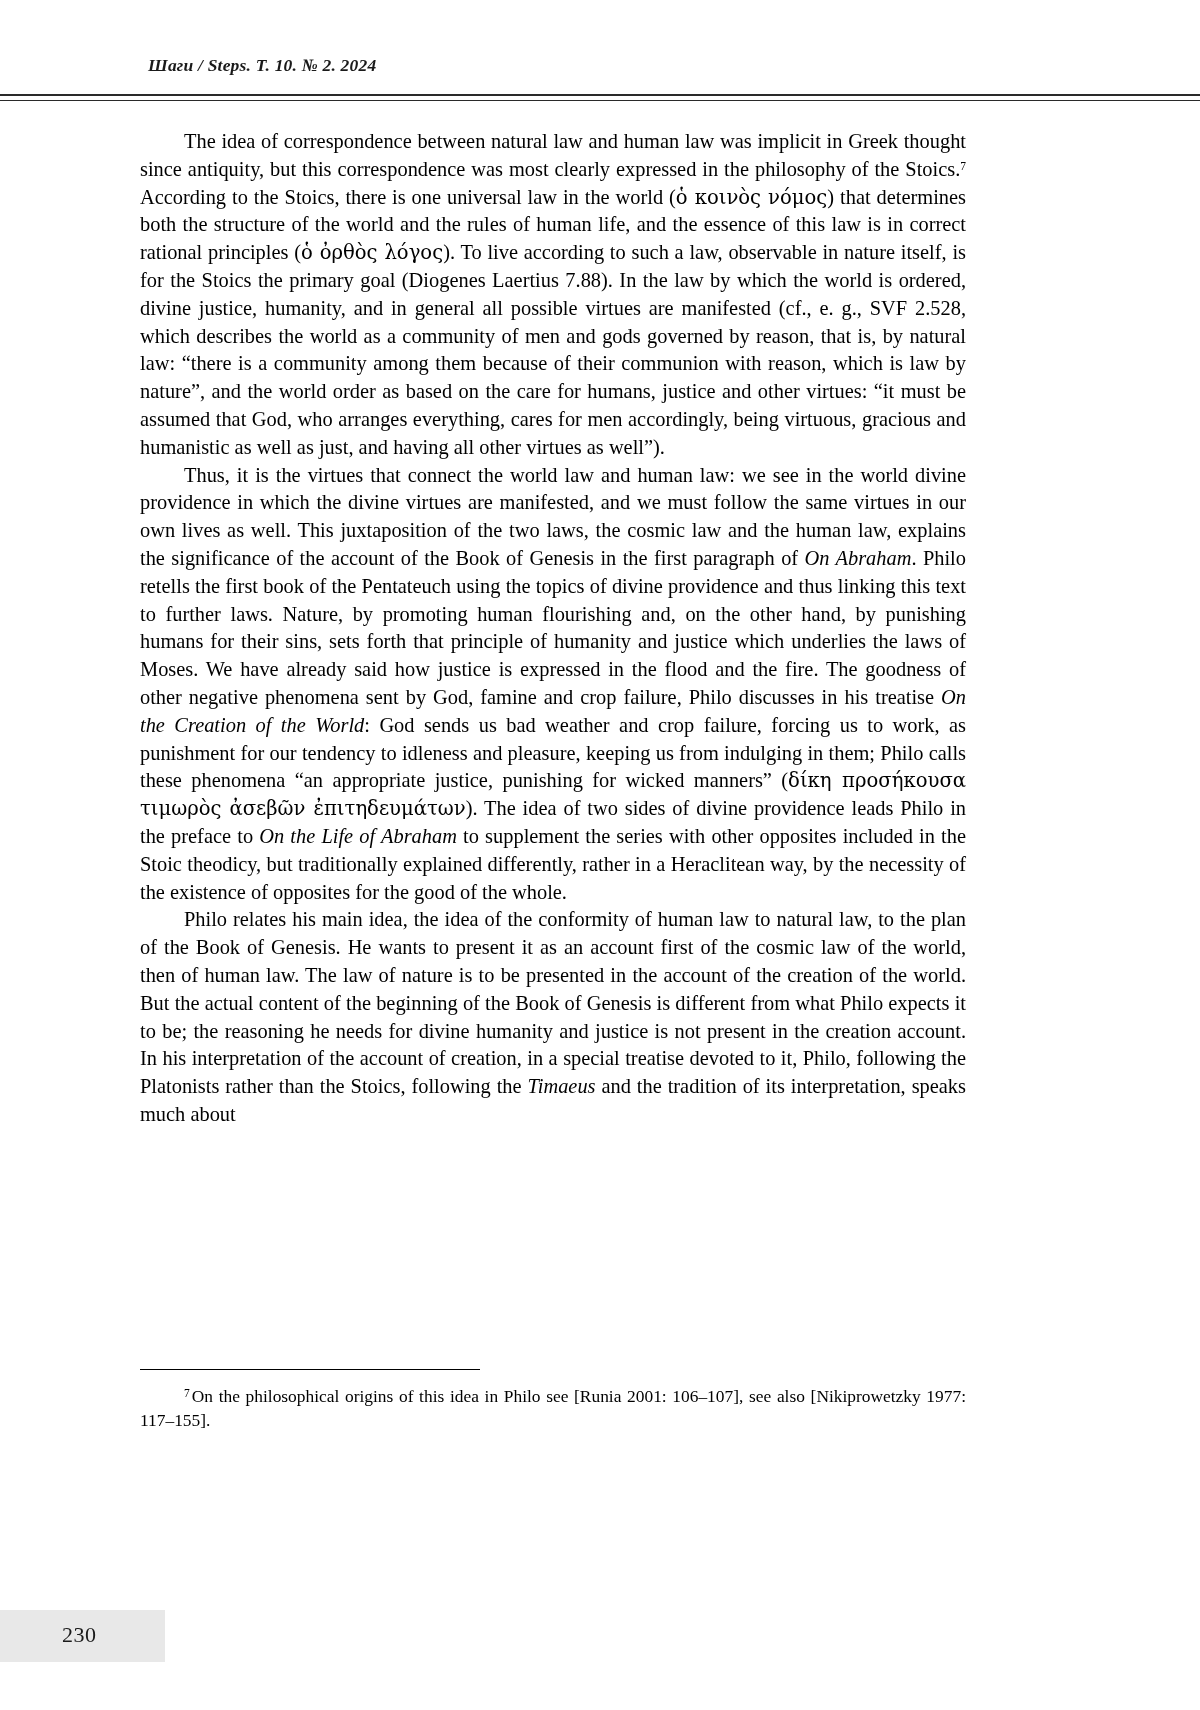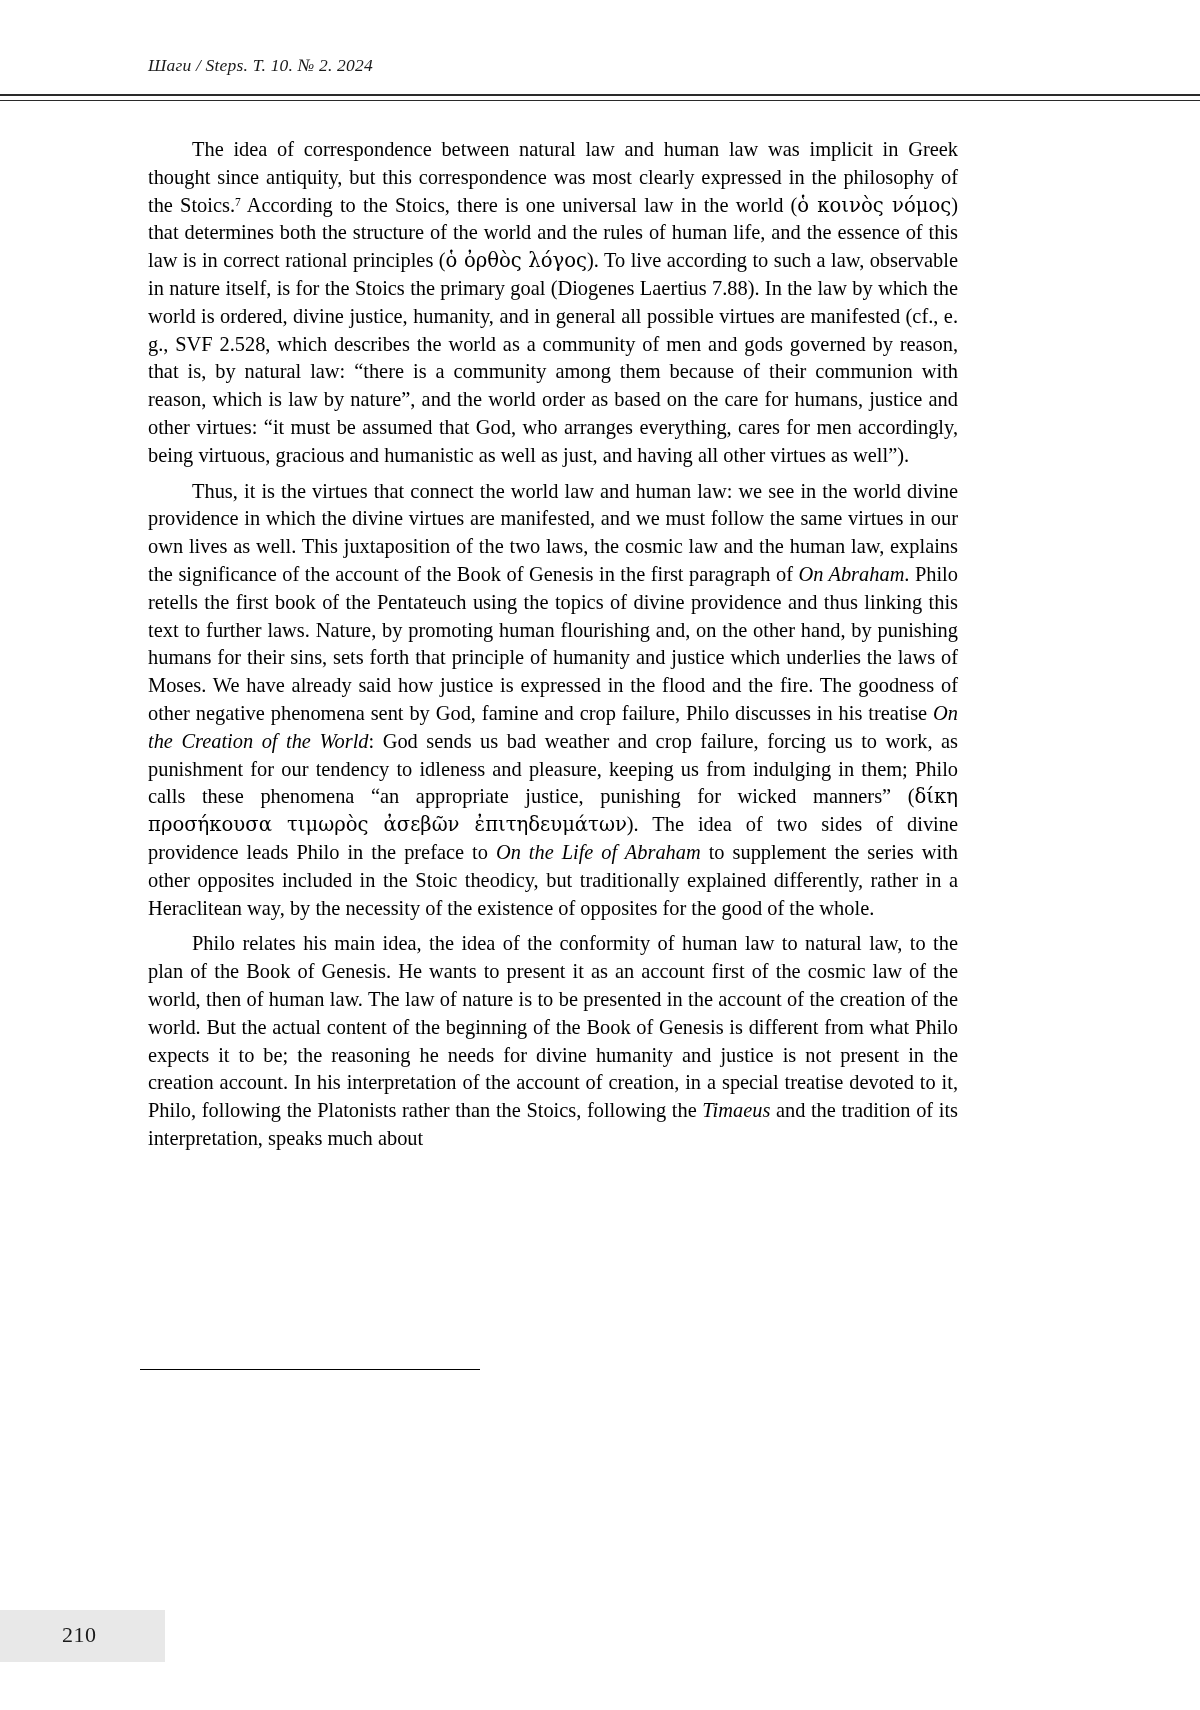--- a/index.html
+++ b/index.html
@@ -19,20 +19,21 @@
   }
   .running-head {
     position: absolute;
     left: 148px;
     top: 55px;
     font-family: "Liberation Serif", serif;
     font-style: italic;
     font-size: 17.5px;
     letter-spacing: 0.2px;
     color: #1a1a1a;
+    font-weight: bold;
   }
   .rule-top {
     position: absolute;
     left: 0;
     right: 0;
     top: 94px;
     height: 0;
     border-top: 2.2px solid #2a2a2a;
   }
   .rule-top2 {
@@ -43,21 +44,21 @@
     height: 0;
     border-top: 1.1px solid #2a2a2a;
   }
   .body-col {
     position: absolute;
     left: 140px;
     top: 128px;
     width: 826px;
   }
   p.para {
-    margin: 8px;
+    margin: 0;
     text-align: justify;
     text-justify: inter-word;
     font-size: 20.4px;
     line-height: 27.8px;
     text-indent: 44px;
     hyphens: auto;
     -webkit-hyphens: auto;
   }
   .footnote-rule {
     position: absolute;
@@ -121,17 +122,18 @@
     <p class="para"><span>The idea of correspondence between natural law and human law was implicit in Greek thought since antiquity, but this correspondence was most clearly expressed in the philosophy of the Stoics.</span><sup class="fn">7</sup><span> According to the Stoics, there is one universal law in the world (</span><span class="gk">ὁ κοινὸς νόμος</span><span>) that determines both the structure of the world and the rules of human life, and the essence of this law is in correct rational principles (</span><span class="gk">ὁ ὀρθὸς λόγος</span><span>). To live according to such a law, observable in nature itself, is for the Stoics the primary goal (Diogenes Laertius 7.88). In the law by which the world is ordered, divine justice, humanity, and in general all possible virtues are manifested (cf., e. g., SVF 2.528, which describes the world as a community of men and gods governed by reason, that is, by natural law: “there is a community among them because of their communion with reason, which is law by nature”, and the world order as based on the care for humans, justice and other virtues: “it must be assumed that God, who arranges everything, cares for men accordingly, being virtuous, gracious and humanistic as well as just, and having all other virtues as well”).</span></p>
 
     <p class="para"><span>Thus, it is the virtues that connect the world law and human law: we see in the world divine providence in which the divine virtues are manifested, and we must follow the same virtues in our own lives as well. This juxtaposition of the two laws, the cosmic law and the human law, explains the significance of the account of the Book of Genesis in the first paragraph of </span><i>On Abraham</i><span>. Philo retells the first book of the Pentateuch using the topics of divine providence and thus linking this text to further laws. Nature, by promoting human flourishing and, on the other hand, by punishing humans for their sins, sets forth that principle of humanity and justice which underlies the laws of Moses. We have already said how justice is expressed in the flood and the fire. The goodness of other negative phenomena sent by God, famine and crop failure, Philo discusses in his treatise </span><i>On the Creation of the World</i><span>: God sends us bad weather and crop failure, forcing us to work, as punishment for our tendency to idleness and pleasure, keeping us from indulging in them; Philo calls these phenomena “an appropriate justice, punishing for wicked manners” (</span><span class="gk">δίκη προσήκουσα τιμωρὸς ἀσεβῶν ἐπιτηδευμάτων</span><span>). The idea of two sides of divine providence leads Philo in the preface to </span><i>On the Life of Abraham</i><span> to supplement the series with other opposites included in the Stoic theodicy, but traditionally explained differently, rather in a Heraclitean way, by the necessity of the existence of opposites for the good of the whole.</span></p>
 
     <p class="para"><span>Philo relates his main idea, the idea of the conformity of human law to natural law, to the plan of the Book of Genesis. He wants to present it as an account first of the cosmic law of the world, then of human law. The law of nature is to be presented in the account of the creation of the world. But the actual content of the beginning of the Book of Genesis is different from what Philo expects it to be; the reasoning he needs for divine humanity and justice is not present in the creation account. In his interpretation of the account of creation, in a special treatise devoted to it, Philo, following the Platonists rather than the Stoics, following the </span><i>Timaeus</i><span> and the tradition of its interpretation, speaks much about</span></p>
 
   </div>
 
   <div class="footnote-rule"></div>
 
+  <div class="footnote"><sup>7</sup><span>On the philosophical origins of this idea in Philo see [Runia 2001: 106–107], see also [Nikiprowetzky 1977: 117–155].</span></div>
 
   <div class="page-number-box"></div>
-  <div class="page-number">210</div>
+  <div class="page-number">230</div>
 
 </div>
 
 </body></html>

